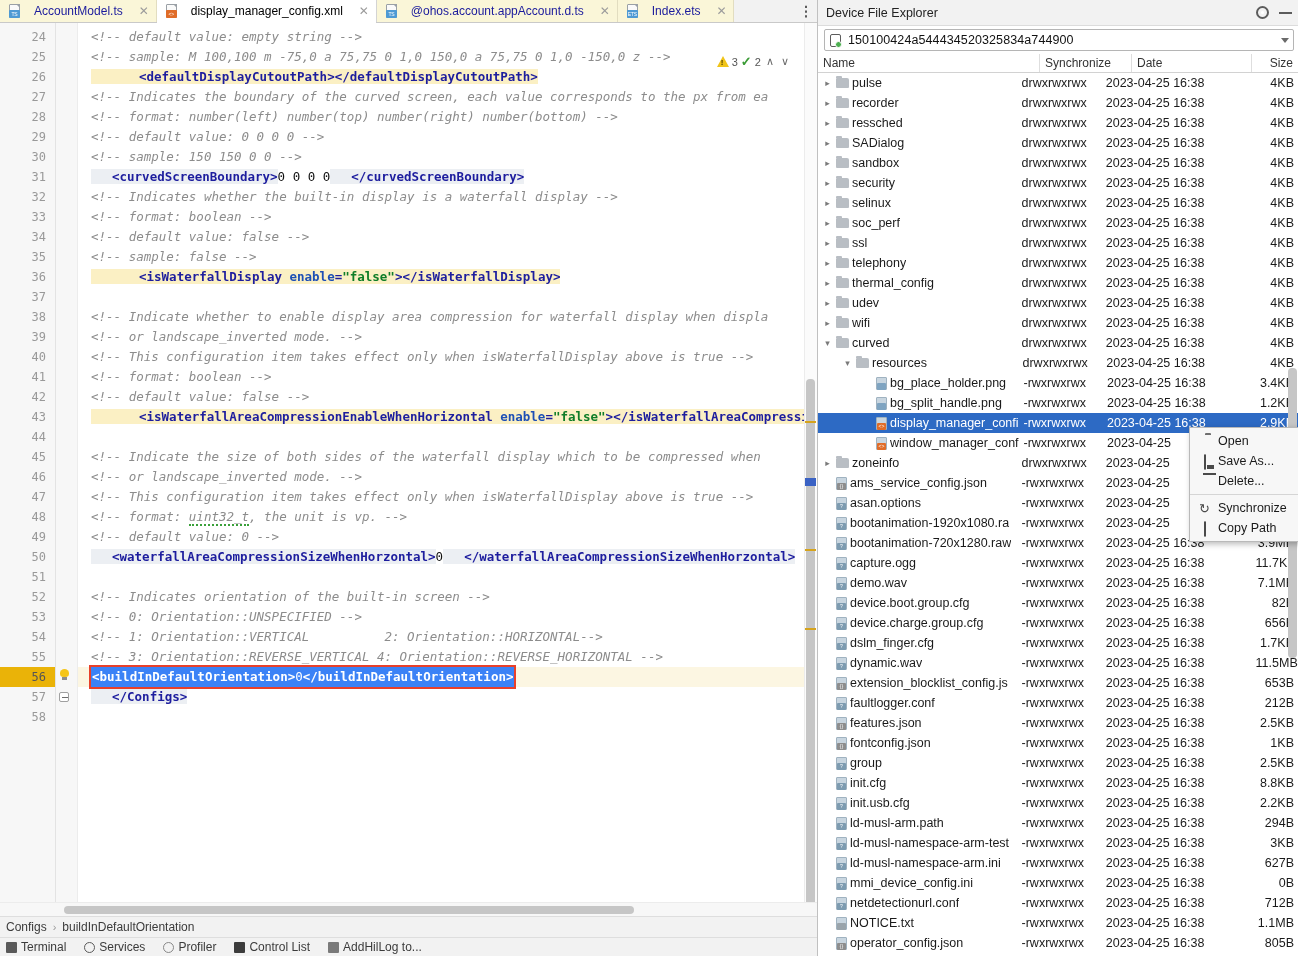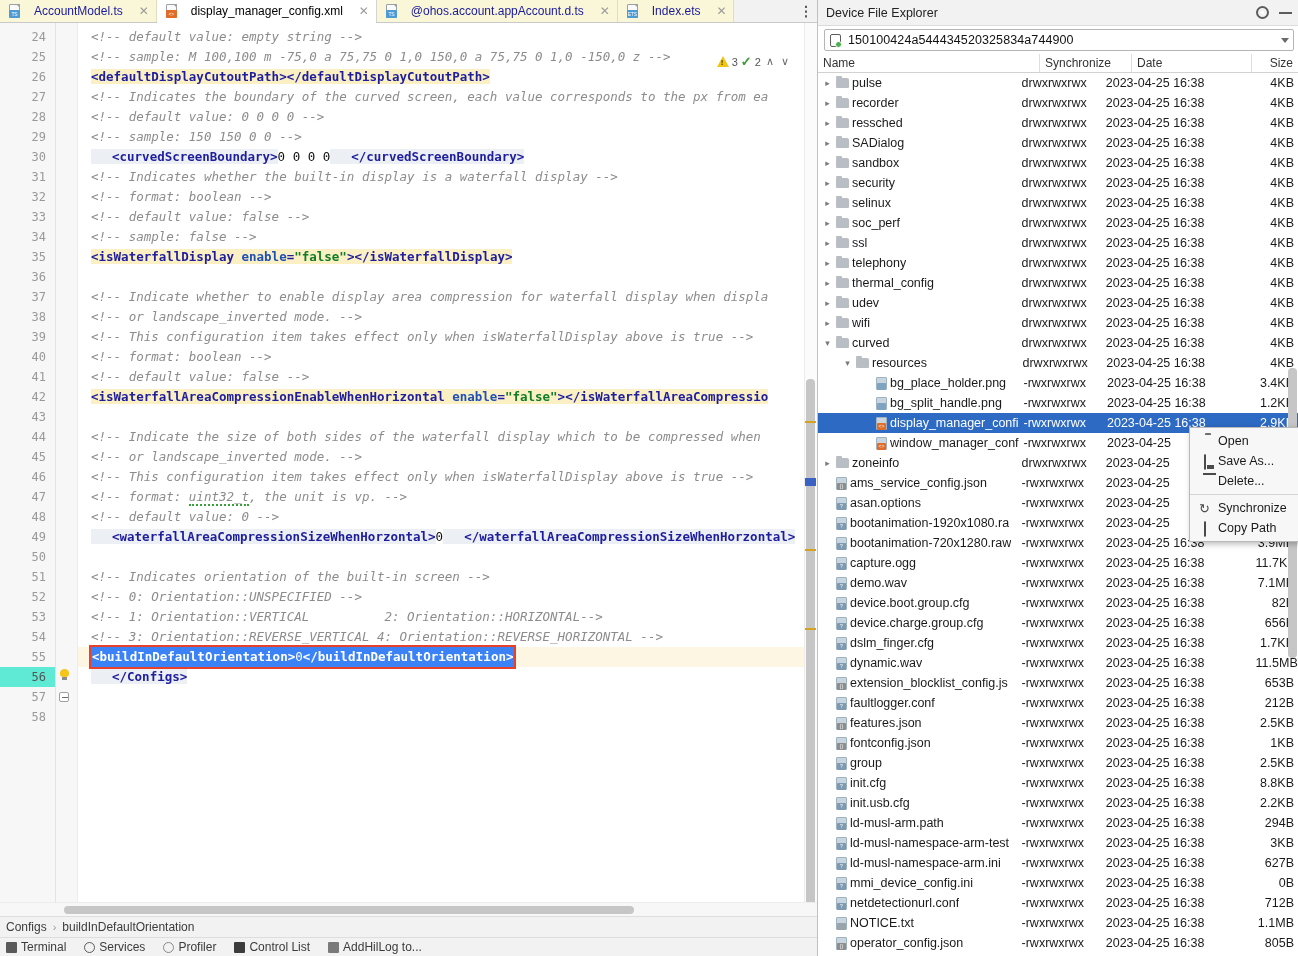--- a/index.html
+++ b/index.html
@@ -80,21 +80,21 @@
   #gutter {
     width: 56px; flex: none; background: #f7f7f7;
     border-right: 1px solid #e3e3e3;
     padding-top: 4px;
   }
   .lnum {
     height: 20px; line-height: 20px; text-align: right;
     padding-right: 9px; color: #999999;
     font-family: "DejaVu Sans Mono", monospace; font-size: 12px;
   }
-  .lnum.cur { color: #555; background: #5eead4; }
+  .lnum.cur { color: #555; background: #eab308; }
   #marker-col {
     width: 22px; flex: none; background: #f7f7f7; padding-top: 4px;
     border-right: 1px solid #ececec;
     position: relative;
   }
   .mrow { height:20px; position: relative; }
   .bulb {
     position:absolute; left:4px; top:2px; width:9px; height:11px;
   }
   .bulb .glass {
@@ -121,21 +121,21 @@
   .cl {
     height: 20px; line-height: 20px; white-space: pre;
     padding-left: 13px; position: relative;
   }
   .cl.cur-line { background: #fcf6e2; }
   .cmt { color: #8c8c8c; font-style: italic; }
   .tag { color: #1d1d9e; font-weight: bold; }
   .attr { color: #1d4fb5; font-weight: bold; }
   .aval { color: #0f7d28; font-weight: bold; }
   .txtv { color: #111; }
-  .hl-yellow { background:#fbf0c4; }
+  .hl-yellow { background:#fbf0c4;padding-left:48px; }
   .hl-grey { background:#eceff3;padding-left:21px; }
   .sel-line {
     display:inline-block; background:#3b82f6; color:#ffffff;
     outline: 2px solid #e8402a; padding: 0 1px;
   }
   .sel-line .tag, .sel-line .txtv { color:#ffffff; }
   .squiggle { border-bottom: 2px dotted #3aa03a; }
 
   
   #inspect-widget {
@@ -439,20 +439,21 @@
             <span class="foldmark"></span>
           </div>
           <div class="mrow"></div>
         </div>
 
       <div id="code-area">
           <div class="cl"><span class="cmt">&lt;!-- default value: empty string --&gt;</span></div>
           <div class="cl"><span class="cmt">&lt;!-- sample: M 100,100 m -75,0 a 75,75 0 1,0 150,0 a 75,75 0 1,0 -150,0 z --&gt;</span></div>
           <div class="cl"><span class="hl-yellow"><span class="tag">&lt;defaultDisplayCutoutPath&gt;</span><span class="txtv"></span><span class="tag">&lt;/defaultDisplayCutoutPath&gt;</span></span></div>
           <div class="cl"><span class="cmt">&lt;!-- Indicates the boundary of the curved screen, each value corresponds to the px from ea</span></div>
+          <div class="cl"><span class="cmt">&lt;!-- format: number(left) number(top) number(right) number(bottom) --&gt;</span></div>
           <div class="cl"><span class="cmt">&lt;!-- default value: 0 0 0 0 --&gt;</span></div>
           <div class="cl"><span class="cmt">&lt;!-- sample: 150 150 0 0 --&gt;</span></div>
           <div class="cl"><span class="hl-grey"><span class="tag">&lt;curvedScreenBoundary&gt;</span></span><span class="txtv">0 0 0 0</span><span class="hl-grey"><span class="tag">&lt;/curvedScreenBoundary&gt;</span></span></div>
           <div class="cl"><span class="cmt">&lt;!-- Indicates whether the built-in display is a waterfall display --&gt;</span></div>
           <div class="cl"><span class="cmt">&lt;!-- format: boolean --&gt;</span></div>
           <div class="cl"><span class="cmt">&lt;!-- default value: false --&gt;</span></div>
           <div class="cl"><span class="cmt">&lt;!-- sample: false --&gt;</span></div>
           <div class="cl"><span class="hl-yellow"><span class="tag">&lt;isWaterfallDisplay </span><span class="attr">enable</span><span class="tag">=</span><span class="aval">"false"</span><span class="tag">&gt;&lt;/isWaterfallDisplay&gt;</span></span></div>
           <div class="cl">&nbsp;</div>
           <div class="cl"><span class="cmt">&lt;!-- Indicate whether to enable display area compression for waterfall display when displa</span></div>

